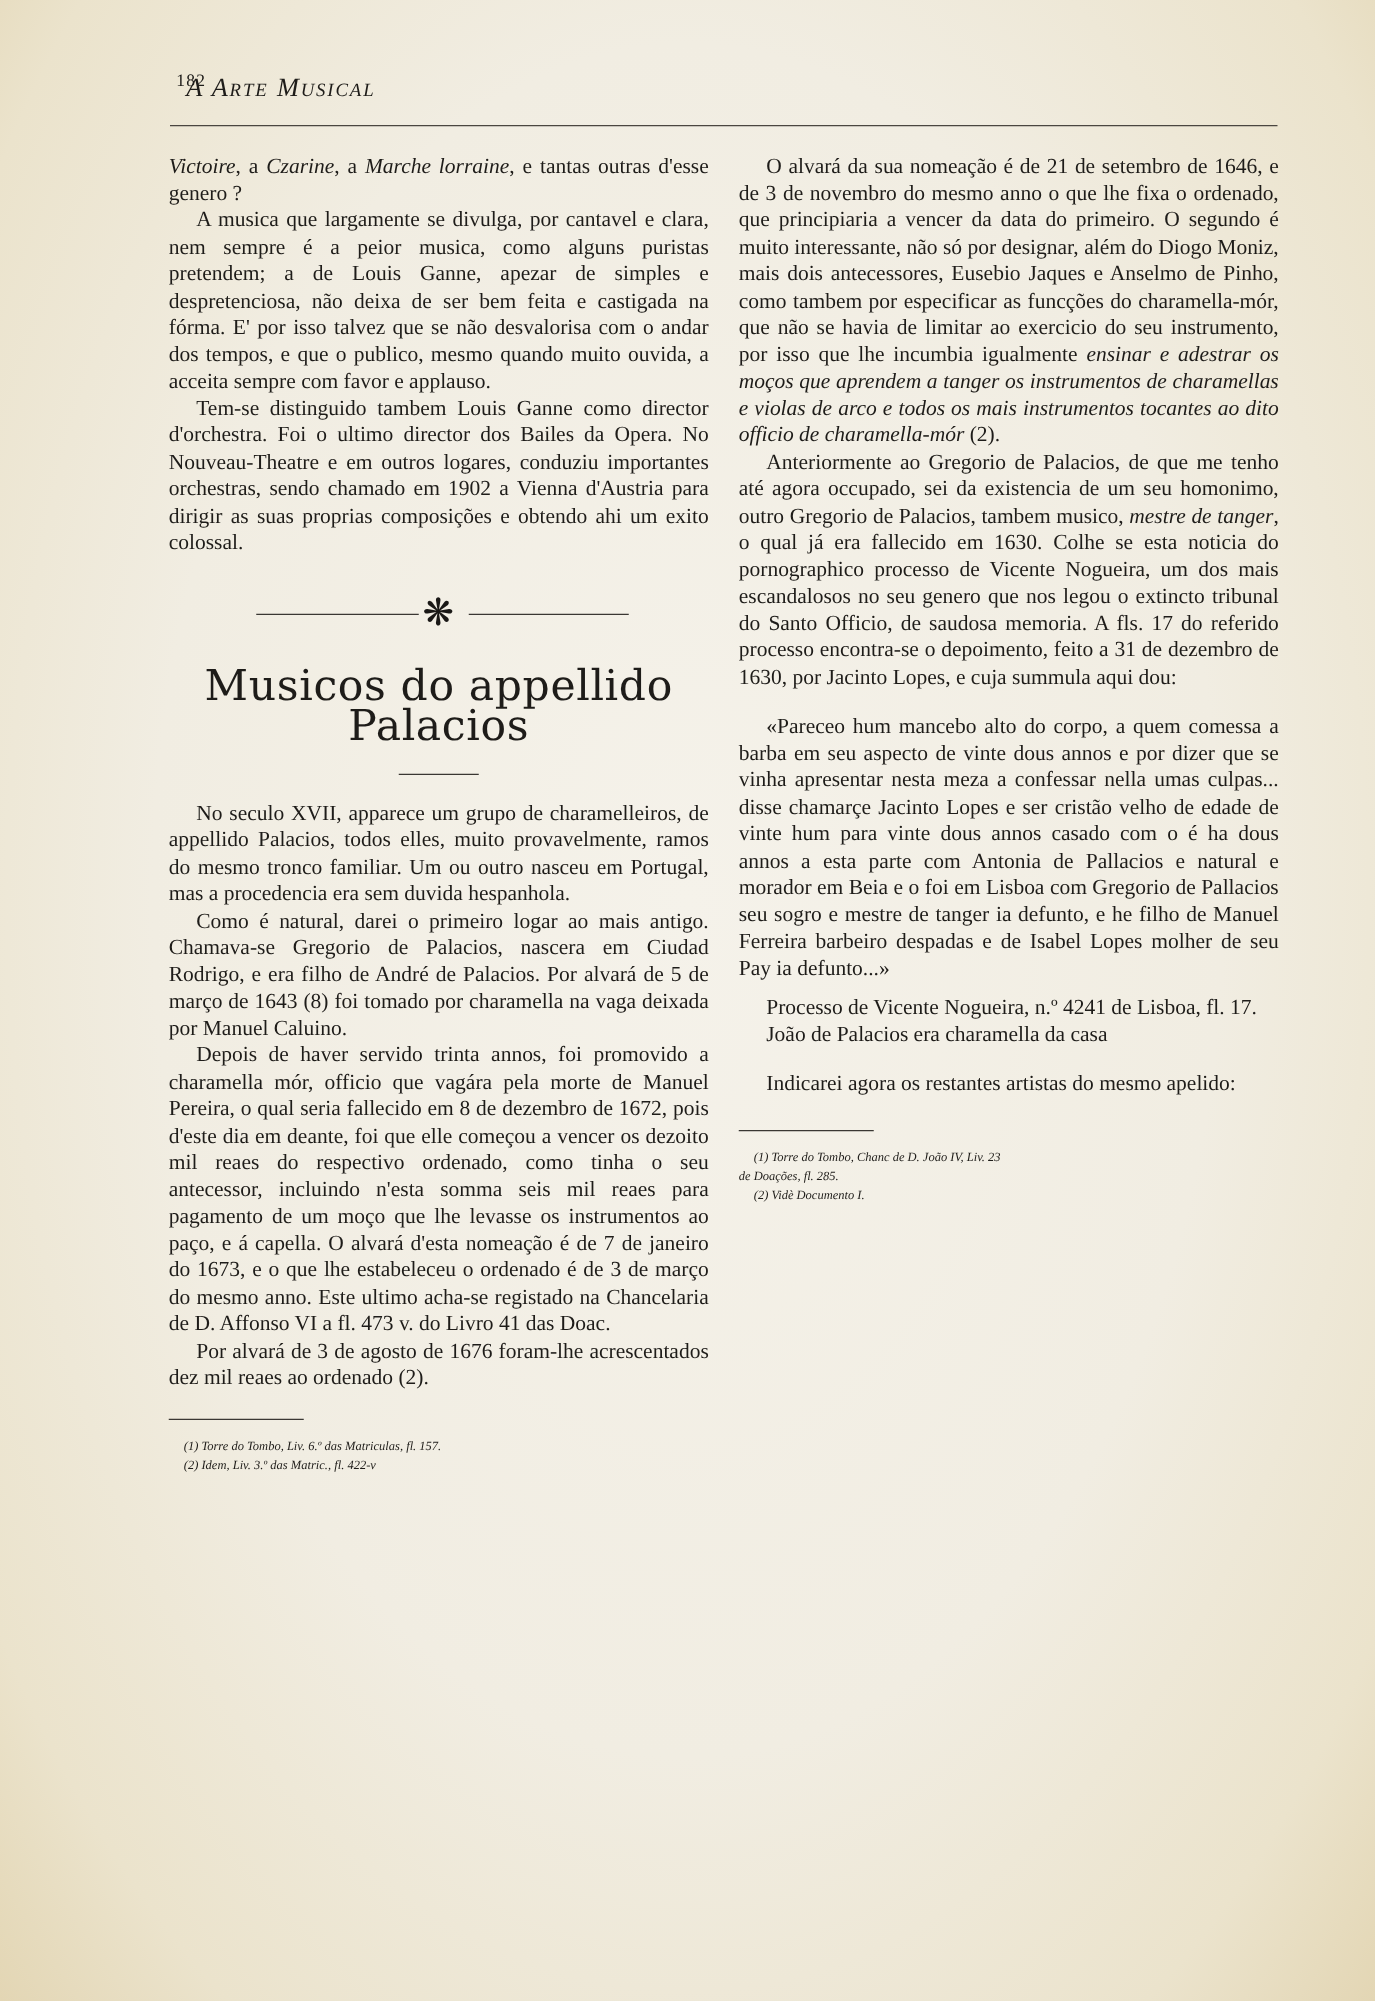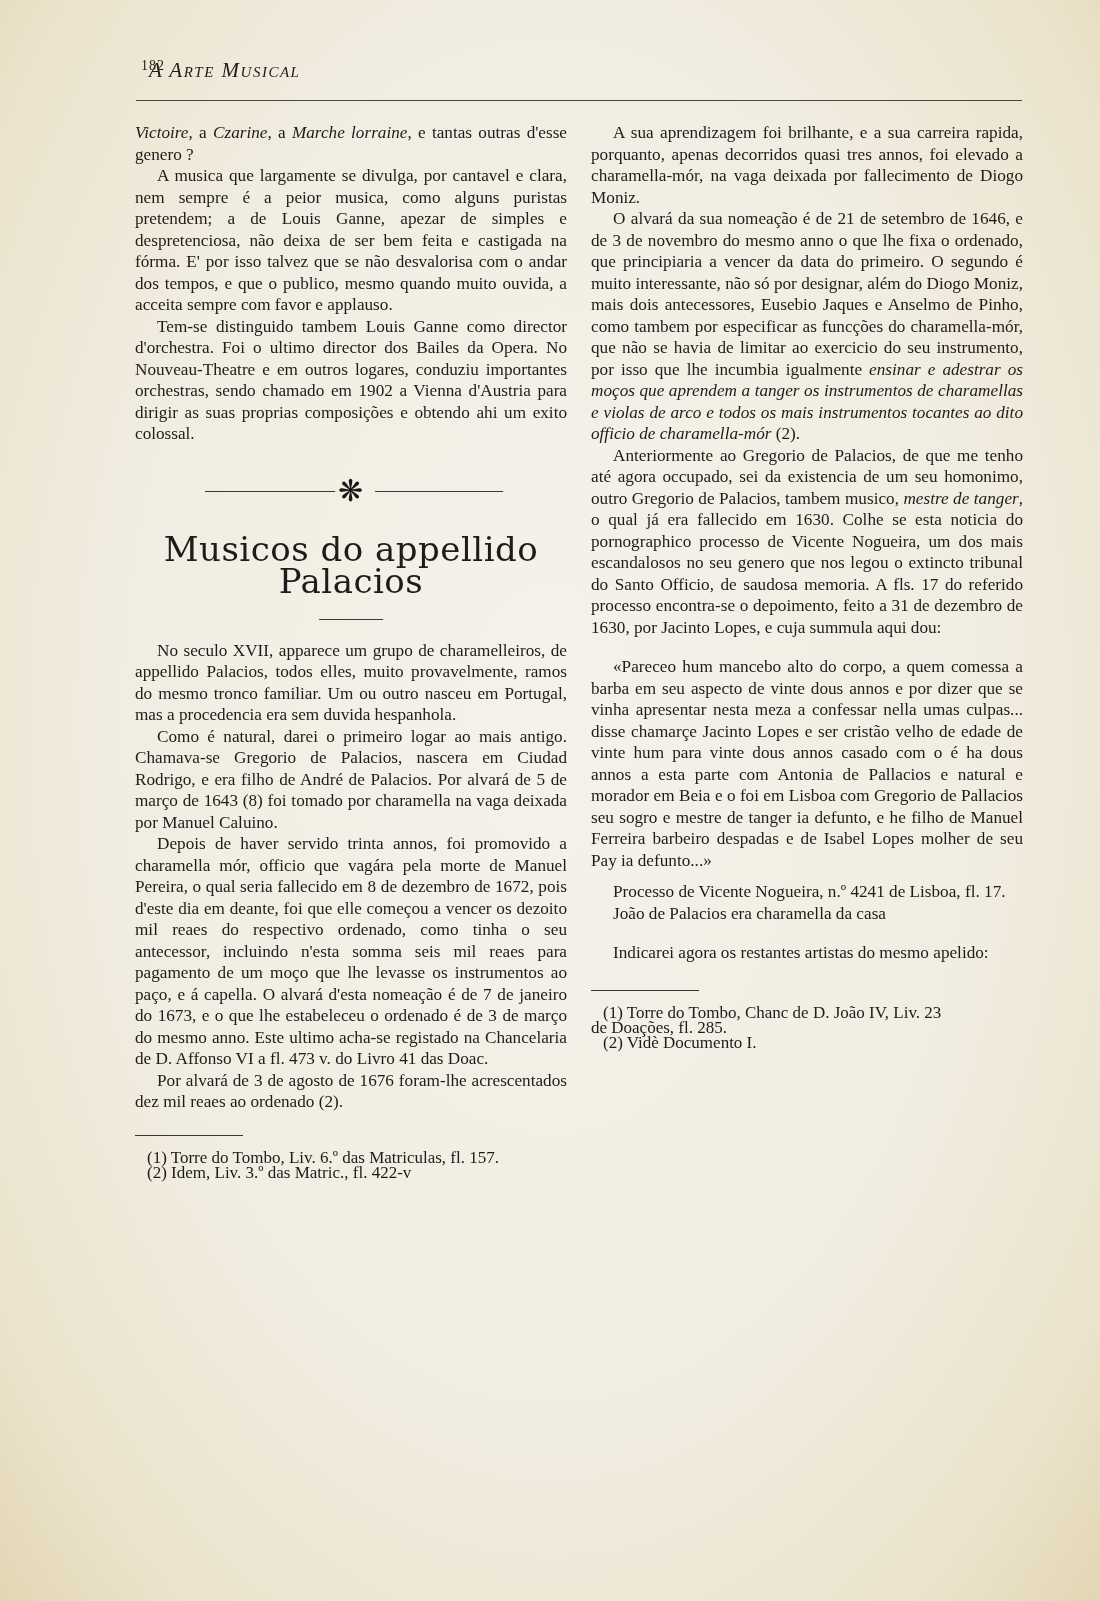--- a/index.html
+++ b/index.html
@@ -44,21 +44,21 @@
     position:absolute; left:203px; top:2px; font-size:30px; line-height:32px;
     color:#1a1816;
   }
   .section-title {
     margin-top:20px; text-align:center;
     font-family: "DejaVu Serif", "Liberation Serif", serif;
     font-size:34px; letter-spacing:0.5px; line-height:32px;
   }
   .title-rule { width:64px; height:1px; background:#3a3733; margin:22px auto 20px auto; }
   .fn-rule { width:108px; height:1px; background:#3a3733; margin-top:22px; }
-  .footnotes { margin-top:14px; font-size:17px; line-height:15px; }
+  .footnotes { margin-top:14px; font-size:10px; line-height:15px;font-style:italic; }
   .footnotes p { text-indent:12px; }
   .col-right .footnotes p.cont { text-indent:0; }
 </style>
 </head>
 <body>
 
 <div class="page">
 
   <div class="header">
     <span class="page-num">182</span>
@@ -88,21 +88,20 @@
     <p class="indent">Por alvará de 3 de agosto de 1676 foram-lhe acrescentados dez mil reaes ao ordenado (2).</p>
 
     <div class="fn-rule"></div>
     <div class="footnotes">
       <p>(1) Torre do Tombo, Liv. 6.º das Matriculas, fl. 157.</p>
       <p>(2) Idem, Liv. 3.º das Matric., fl. 422-v</p>
     </div>
   </div>
 
   <div class="col col-right">
-    <p class="indent">A sua aprendizagem foi brilhante, e a sua carreira rapida, porquanto, apenas decorridos quasi tres annos, foi elevado a charamella-mór, na vaga deixada por fallecimento de Diogo Moniz.</p>
     <p class="indent">
       <span>O alvará da sua nomeação é de 21 de setembro de 1646, e de 3 de novembro do mesmo anno o que lhe fixa o ordenado, que principiaria a vencer da data do primeiro. O segundo é muito interessante, não só por designar, além do Diogo Moniz, mais dois antecessores, Eusebio Jaques e Anselmo de Pinho, como tambem por especificar as funcções do charamella-mór, que não se havia de limitar ao exercicio do seu instrumento, por isso que lhe incumbia igualmente </span><em>ensinar e adestrar os moços que aprendem a tanger os instrumentos de charamellas e violas de arco e todos os mais instrumentos tocantes ao dito officio de charamella-mór</em><span> (2).</span>
     </p>
     <p class="indent">
       <span>Anteriormente ao Gregorio de Palacios, de que me tenho até agora occupado, sei da existencia de um seu homonimo, outro Gregorio de Palacios, tambem musico, </span><em>mestre de tanger</em><span>, o qual já era fallecido em 1630. Colhe se esta noticia do pornographico processo de Vicente Nogueira, um dos mais escandalosos no seu genero que nos legou o extincto tribunal do Santo Officio, de saudosa memoria. A fls. 17 do referido processo encontra-se o depoimento, feito a 31 de dezembro de 1630, por Jacinto Lopes, e cuja summula aqui dou:</span>
     </p>
     <p class="indent gap" style="margin-top:18px;">«Pareceo hum mancebo alto do corpo, a quem comessa a barba em seu aspecto de vinte dous annos e por dizer que se vinha apresentar nesta meza a confessar nella umas culpas... disse chamarçe Jacinto Lopes e ser cristão velho de edade de vinte hum para vinte dous annos casado com o é ha dous annos a esta parte com Antonia de Pallacios e natural e morador em Beia e o foi em Lisboa com Gregorio de Pallacios seu sogro e mestre de tanger ia defunto, e he filho de Manuel Ferreira barbeiro despadas e de Isabel Lopes molher de seu Pay ia defunto...»</p>
     <p class="indent gap" style="">Processo de Vicente Nogueira, n.º 4241 de Lisboa, fl. 17.</p>
     <p class="indent">João de Palacios era charamella da casa</p>
     <p class="indent gap" style="margin-top:18px;">Indicarei agora os restantes artistas do mesmo apelido:</p>

